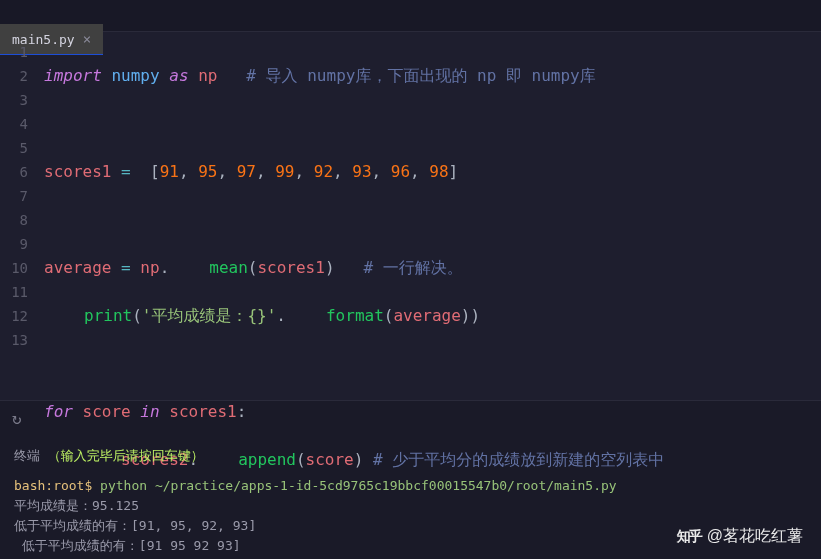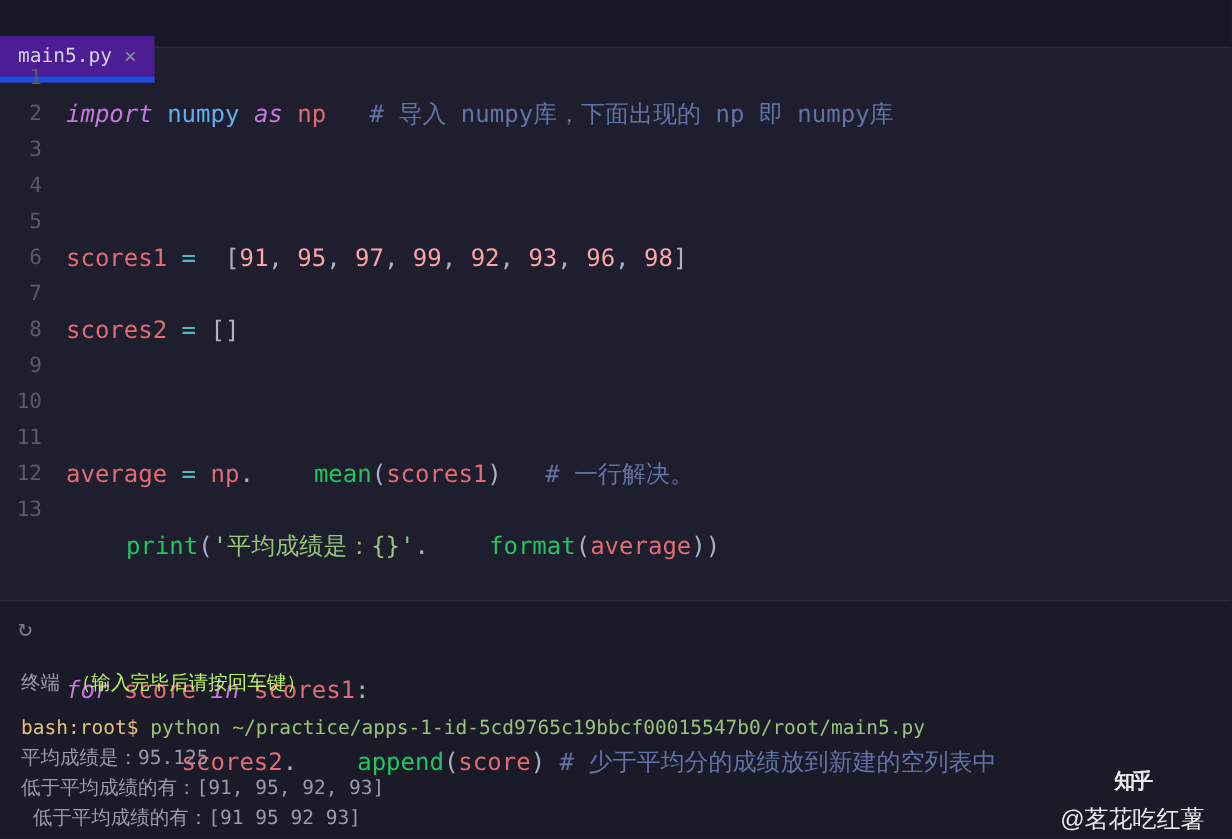--- a/index.html
+++ b/index.html
@@ -18,25 +18,25 @@
   height: 32px;
   display: flex;
   align-items: center;
   border-bottom: 1px solid #2a2a3a;
 }
 .tab {
   display: flex;
   align-items: center;
   padding: 0 12px;
   height: 100%;
-  background: #4c1d95;
+  background: #404040;
   color: #d4d4e0;
   gap: 8px;
   font-size: 13px;
-  border-bottom: 4px solid #1d4ed8;
+  border-bottom: 1px solid #1d4ed8;
   margin-top: 48px;
 }
 .close-icon {
   color: #8a8a9a;
   font-size: 14px;
   cursor: pointer;
 }
 .editor {
   display: flex;
   height: 368px;
@@ -56,21 +56,21 @@
   flex: 1;
   padding-top: 8px;
   padding-left: 8px;
   line-height: 24px;
   white-space: pre;
   font-size: 16px;
 }
 .kw { color: #c678dd; font-style: italic; }
 .mod { color: #61afef; }
 .var { color: #e06c75; }
-.num { color: #fca5a5; }
+.num { color: #f97316; }
 .str { color: #98c379; }
 .fn { color: #22c55e; margin-left: 40px; }
 .op { color: #56b6c2; }
 .cm { color: #6272a4; }
 .pn { color: #abb2bf; }
 .toolbar {
   height: 36px;
   background: #1a1a28;
   border-top: 1px solid #2a2a3a;
   display: flex;
@@ -95,29 +95,28 @@
   margin-bottom: 10px;
 }
 .term-hint {
   color: #bef264;
 }
 .term-line { white-space: pre; }
 .prompt-host { color: #e5c07b; margin-top: 17px; }
 .prompt-path { color: #98c379; }
 .watermark {
   position: absolute;
-  bottom: 2px;
+  bottom: 12px;
   right: 18px;
   color: #eaeaea;
   font-size: 16px;
   font-family: 'PingFang SC', 'Microsoft YaHei', sans-serif;
   display: flex;
   align-items: center;
   gap: 6px;
-  flex-direction: column;
 }
 .zhihu-icon {
   font-weight: bold;
   font-size: 14px;
   letter-spacing: -2px;
 }
 </style>
 </head>
 <body>
 
@@ -141,21 +140,20 @@
     <div>9</div>
     <div>10</div>
     <div>11</div>
     <div>12</div>
     <div>13</div>
   </div>
   <div class="code">
 <div><span class="kw">import</span> <span class="mod">numpy</span> <span class="kw">as</span> <span class="var">np</span>   <span class="cm"># 导入 numpy库，下面出现的 np 即 numpy库</span></div>
 <div> </div>
 <div><span class="var">scores1</span> <span class="op">=</span>  <span class="pn">[</span><span class="num">91</span><span class="pn">, </span><span class="num">95</span><span class="pn">, </span><span class="num">97</span><span class="pn">, </span><span class="num">99</span><span class="pn">, </span><span class="num">92</span><span class="pn">, </span><span class="num">93</span><span class="pn">, </span><span class="num">96</span><span class="pn">, </span><span class="num">98</span><span class="pn">]</span></div>
-<div><span class="var">scores2</span> <span class="op">=</span> <span class="pn">[]</span></div>
 <div> </div>
 <div><span class="var">average</span> <span class="op">=</span> <span class="var">np</span><span class="pn">.</span><span class="fn">mean</span><span class="pn">(</span><span class="var">scores1</span><span class="pn">)</span>   <span class="cm"># 一行解决。</span></div>
 <div><span class="fn">print</span><span class="pn">(</span><span class="str">'平均成绩是：{}'</span><span class="pn">.</span><span class="fn">format</span><span class="pn">(</span><span class="var">average</span><span class="pn">))</span></div>
 <div> </div>
 <div><span class="kw">for</span> <span class="var">score</span> <span class="kw">in</span> <span class="var">scores1</span><span class="pn">:</span></div>
 <div>        <span class="var">scores2</span><span class="pn">.</span><span class="fn">append</span><span class="pn">(</span><span class="var">score</span><span class="pn">)</span> <span class="cm"># 少于平均分的成绩放到新建的空列表中</span></div>
 
 
   </div>
 </div>

